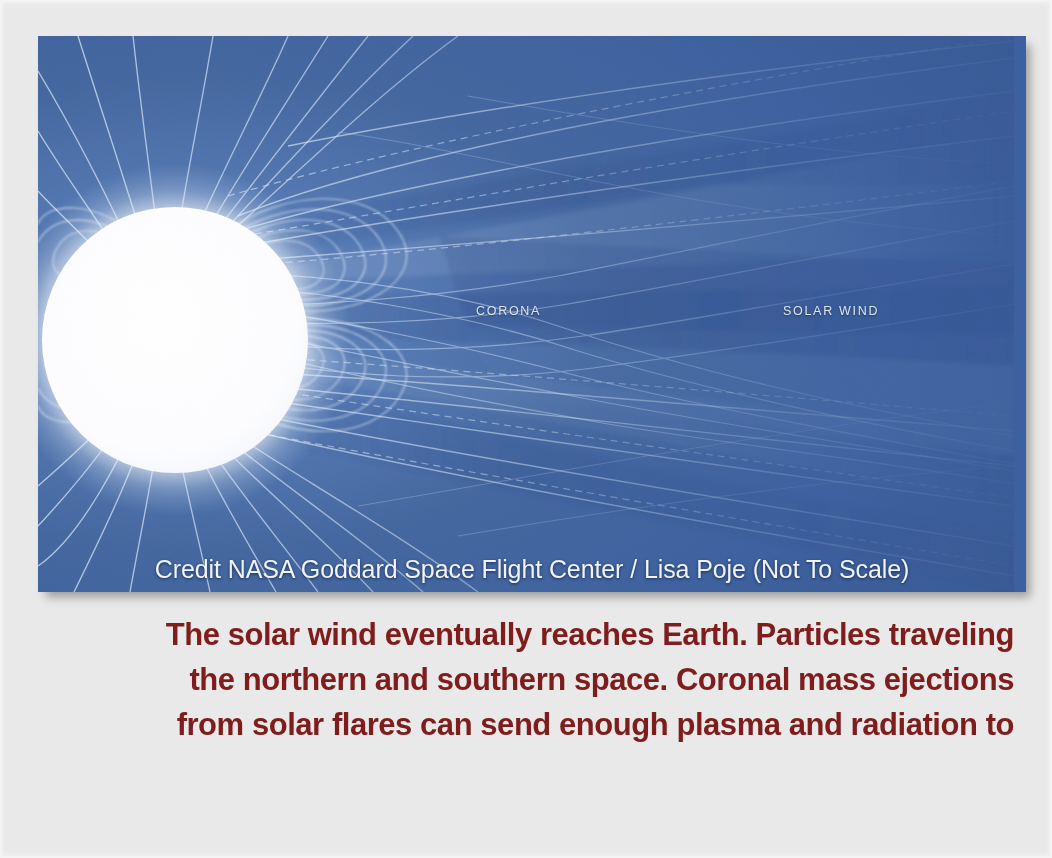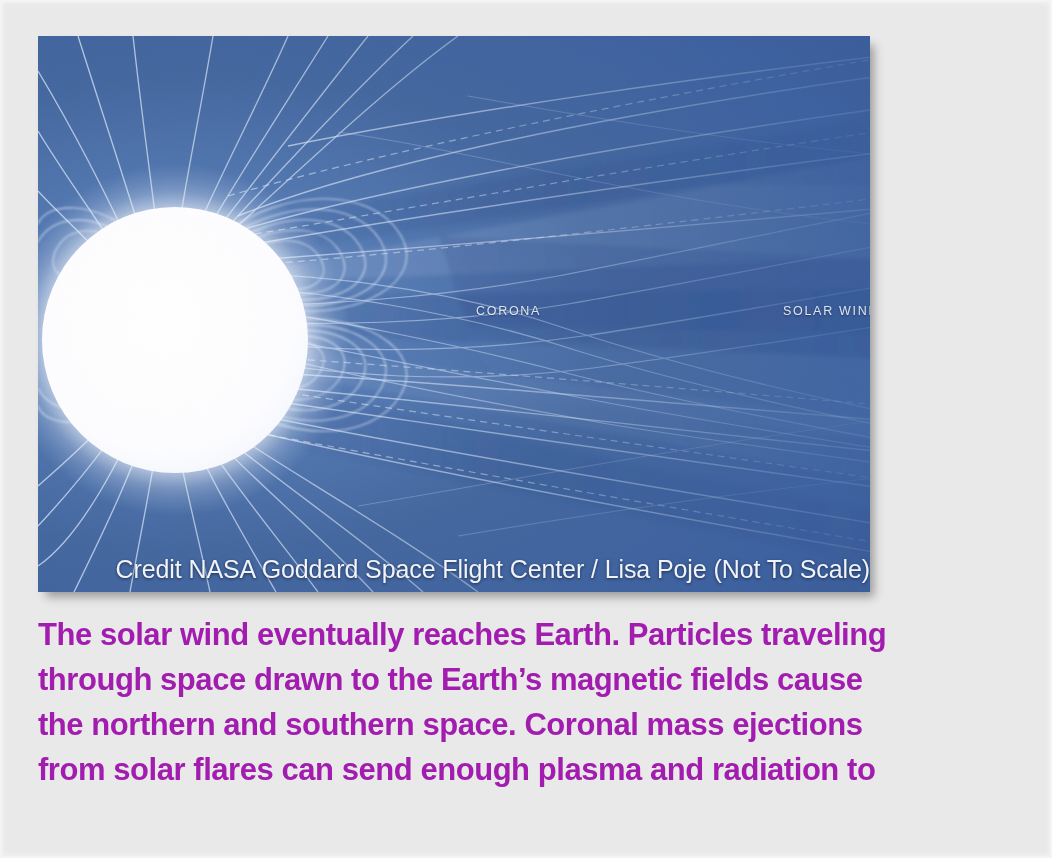--- a/index.html
+++ b/index.html
@@ -22,21 +22,21 @@
     box-shadow: inset 0 0 0 2px #f4f4f4, inset 0 0 6px 2px rgba(255,255,255,0.55);
     pointer-events: none;
     z-index: 50;
   }
 
   
   #figure {
     position: absolute;
     left: 38px;
     top: 36px;
-    width: 832px;
+    width: 988px;
     height: 556px;
     overflow: hidden;
     background: #3c60a0;
     box-shadow: 6px 7px 9px -2px rgba(60,60,60,0.45);
   }
 
   #fig-svg {
     position: absolute;
     left: 0; top: 0;
     width: 976px;
@@ -57,39 +57,39 @@
     z-index: 6;
   }
   #label-corona { left: 438px; top: 268px; }
   #label-solar-wind { left: 745px; top: 268px; }
 
   #credit-line {
     position: absolute;
     left: 0;
     right: 0;
     top: 519px;
-    text-align: right;
+    text-align: center;
     color: #f0f3f8;
     font-family: "Liberation Sans", sans-serif;
     font-size: 25px;
     font-weight: 400;
     letter-spacing: -0.1px;
     white-space: nowrap;
     text-shadow: 0 1px 3px rgba(18,32,64,0.8);
     z-index: 6;
   }
 
   
   #caption {
     position: absolute;
     left: 38px;
     top: 612px;
     width: 976px;
-    text-align: left;
-    color: #a21caf;
+    text-align: right;
+    color: #7f1d1d;
     font-family: "Liberation Sans", sans-serif;
     font-weight: bold;
     font-size: 31px;
     line-height: 45px;
     letter-spacing: -0.45px;
   }
   #caption .cap-line { display: block; }
 </style>
 </head>
 <body>
@@ -285,16 +285,15 @@
 
   <div class="fig-label" id="label-corona">CORONA</div>
 
   <div class="fig-label" id="label-solar-wind">SOLAR WIND</div>
 
   <div id="credit-line">Credit NASA Goddard Space Flight Center / Lisa Poje  (Not To Scale)</div>
 </div>
 
 <div id="caption">
   <span class="cap-line">The solar wind eventually reaches Earth. Particles traveling</span>
-  <span class="cap-line">through space drawn to the Earth’s magnetic fields cause</span>
   <span class="cap-line">the northern and southern space. Coronal mass ejections</span>
   <span class="cap-line">from solar flares can send enough plasma and radiation to</span>
 </div>
 
 </body></html>

